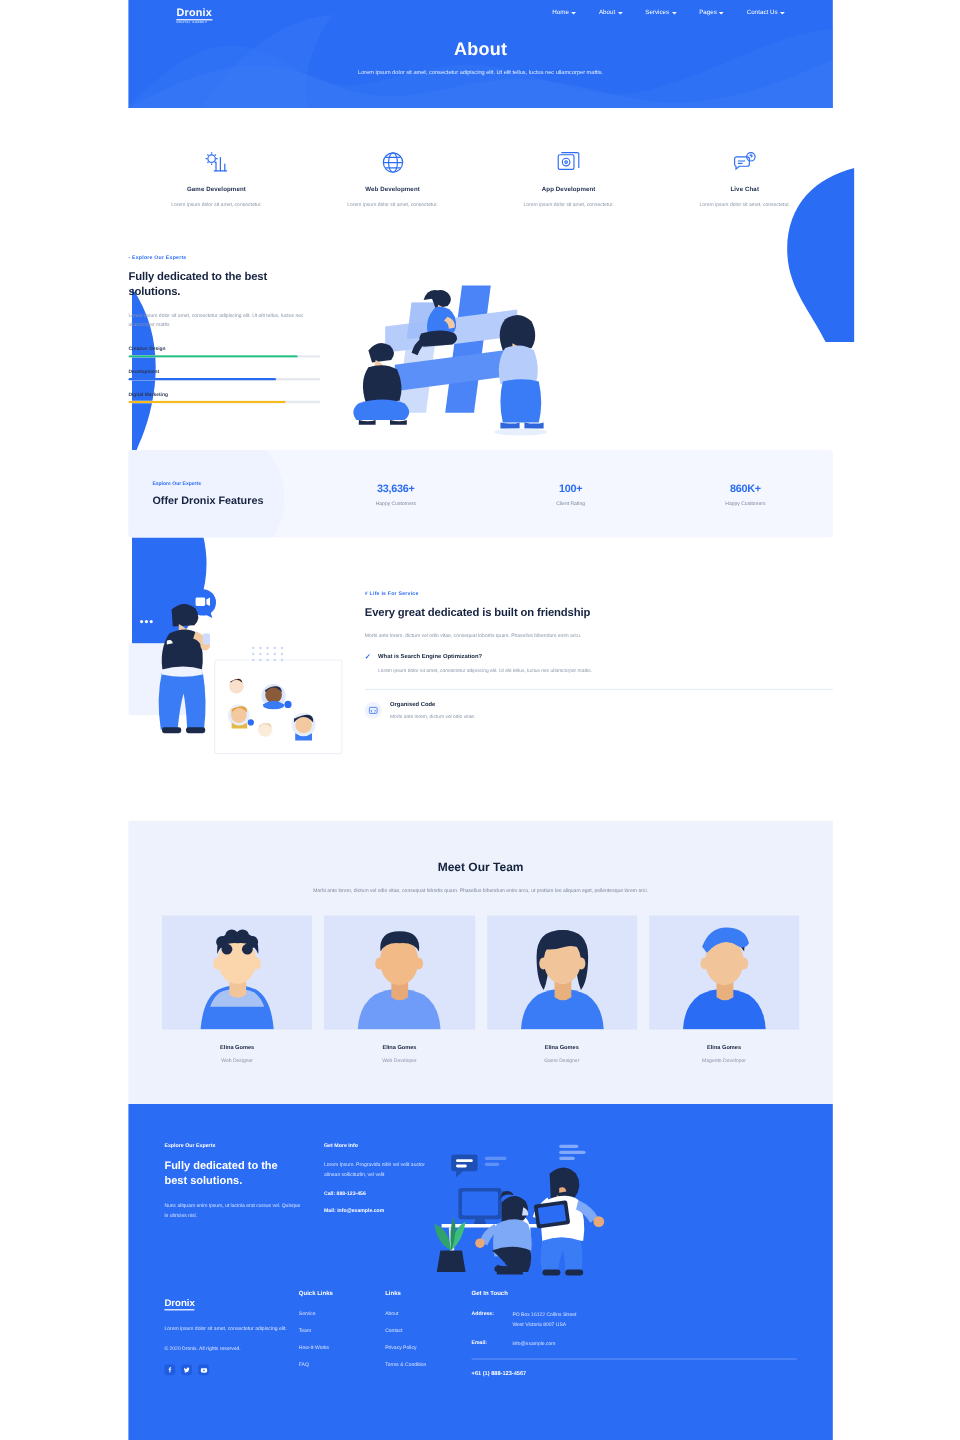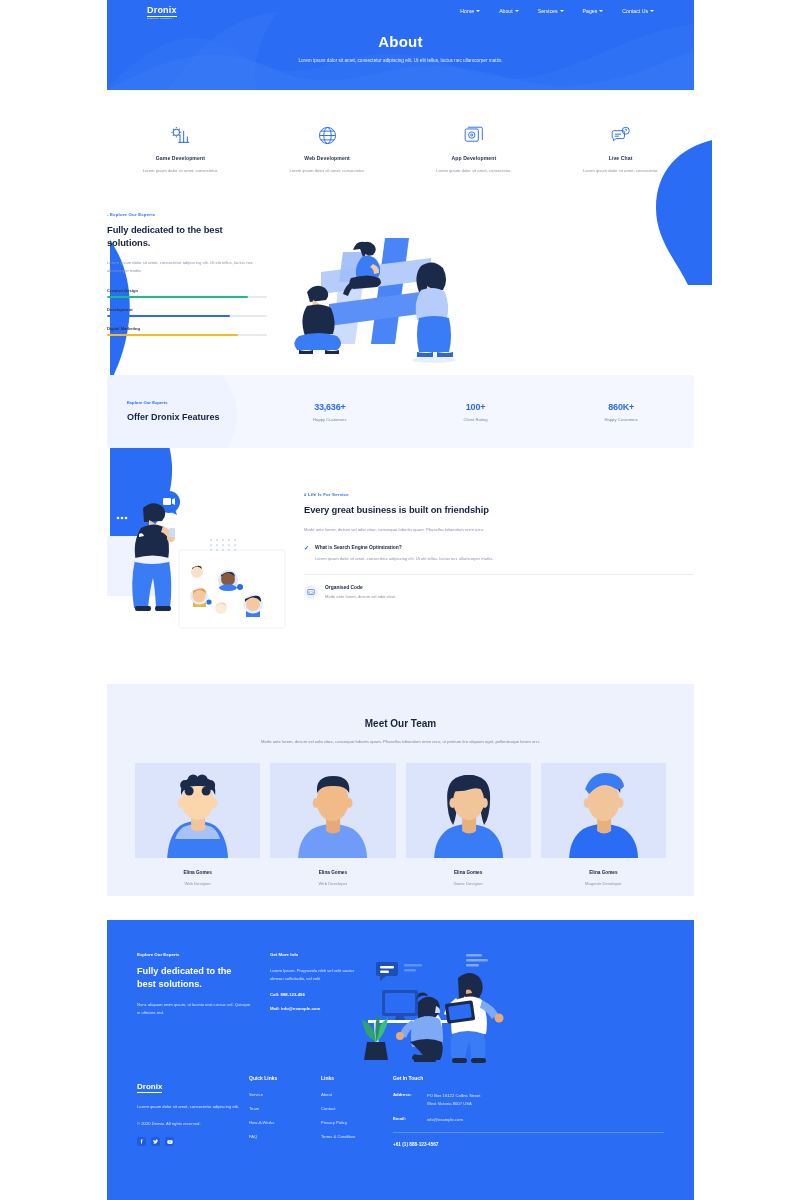--- a/index.html
+++ b/index.html
@@ -77,21 +77,21 @@
   .check { color:#2b6cf4; font-size:6px; font-weight:bold; line-height:1;}
   .faq-q { font-size:4.9px; font-weight:bold; color:#16233f; }
   .faq-a { font-size:4.1px; color:#8a93a8; line-height:1.9; margin-top:5px; }
   .divider { height:1px; background:#e9edf6; margin:11px 0 0 0; }
   .feature { display:flex; gap:7px; align-items:flex-start; margin-top:10px;}
   .feature-ico { width:14px;height:14px;border-radius:50%;background:#eef3ff;display:flex;align-items:center;justify-content:center;flex:none;}
   .feature-t { font-size:4.9px; font-weight:bold; color:#16233f; }
   .feature-d { font-size:4.1px; color:#8a93a8; margin-top:4px;}
 
   
-  .team-section { position:absolute; left:107px; top:684px; width:587px; height:212px; background:#eef2fc; z-index:2;}
+  .team-section { position:absolute; left:107px; top:684px; width:587px; height:236px; background:#eef2fc; z-index:2;}
   .team-inner { padding:34px 28px 0 28px; }
   .team-h { text-align:center; font-size:10px; font-weight:bold; color:#16233f; }
   .team-sub { text-align:center; font-size:4.2px; color:#7c869c; line-height:1.9; margin-top:9px; padding:0 45px;}
   .team-grid { display:flex; gap:10px; margin-top:17px;}
   .team-card { flex:1; }
   .team-photo { height:95px; background:#dbe4fb; position:relative; overflow:hidden;}
   .team-name { text-align:center; font-size:4.7px; font-weight:bold; color:#16233f; margin-top:12px;}
   .team-role { text-align:center; font-size:4.2px; color:#8a93a8; margin-top:6px;}
 
   
@@ -387,21 +387,21 @@
               <path d="M109 122 q5 -5 10 0 q0 -6 -10 -1z" fill="#e8d0ae"></path>
             <circle cx="146" cy="120" r="10" fill="#e6edfb"></circle>
               <circle cx="146" cy="120" r="7" fill="#f4c9a0"></circle>
               <path d="M138 118 q8 -9 16 0 q1 -11 -16 -3z" fill="#1c2a4a"></path>
               <path d="M139 127 q7 5 14 0 l0 6 l-14 0z" fill="#3a7bf6"></path>
           </g>
         </svg>
       </div>
       <div class="friend-right">
         <div class="eyebrow"># Life Is For Service</div>
-        <div class="h2">Every great business is built on friendship</div>
+        <div class="h2">Every great dedicated is built on friendship</div>
         <div class="para">Morbi ante lorem, dictum vel odio vitae, consequat lobortis quam. Phasellus bibendum enim arcu.</div>
         <div class="faq-item">
           <span class="check">✓</span>
           <div>
             <div class="faq-q">What is Search Engine Optimization?</div>
             <div class="faq-a">Lorem ipsum dolor sit amet, consectetur adipiscing elit. Ut elit tellus, luctus nec ullamcorper mattis.</div>
           </div>
         </div>
         <div class="divider"></div>
         <div class="feature">

